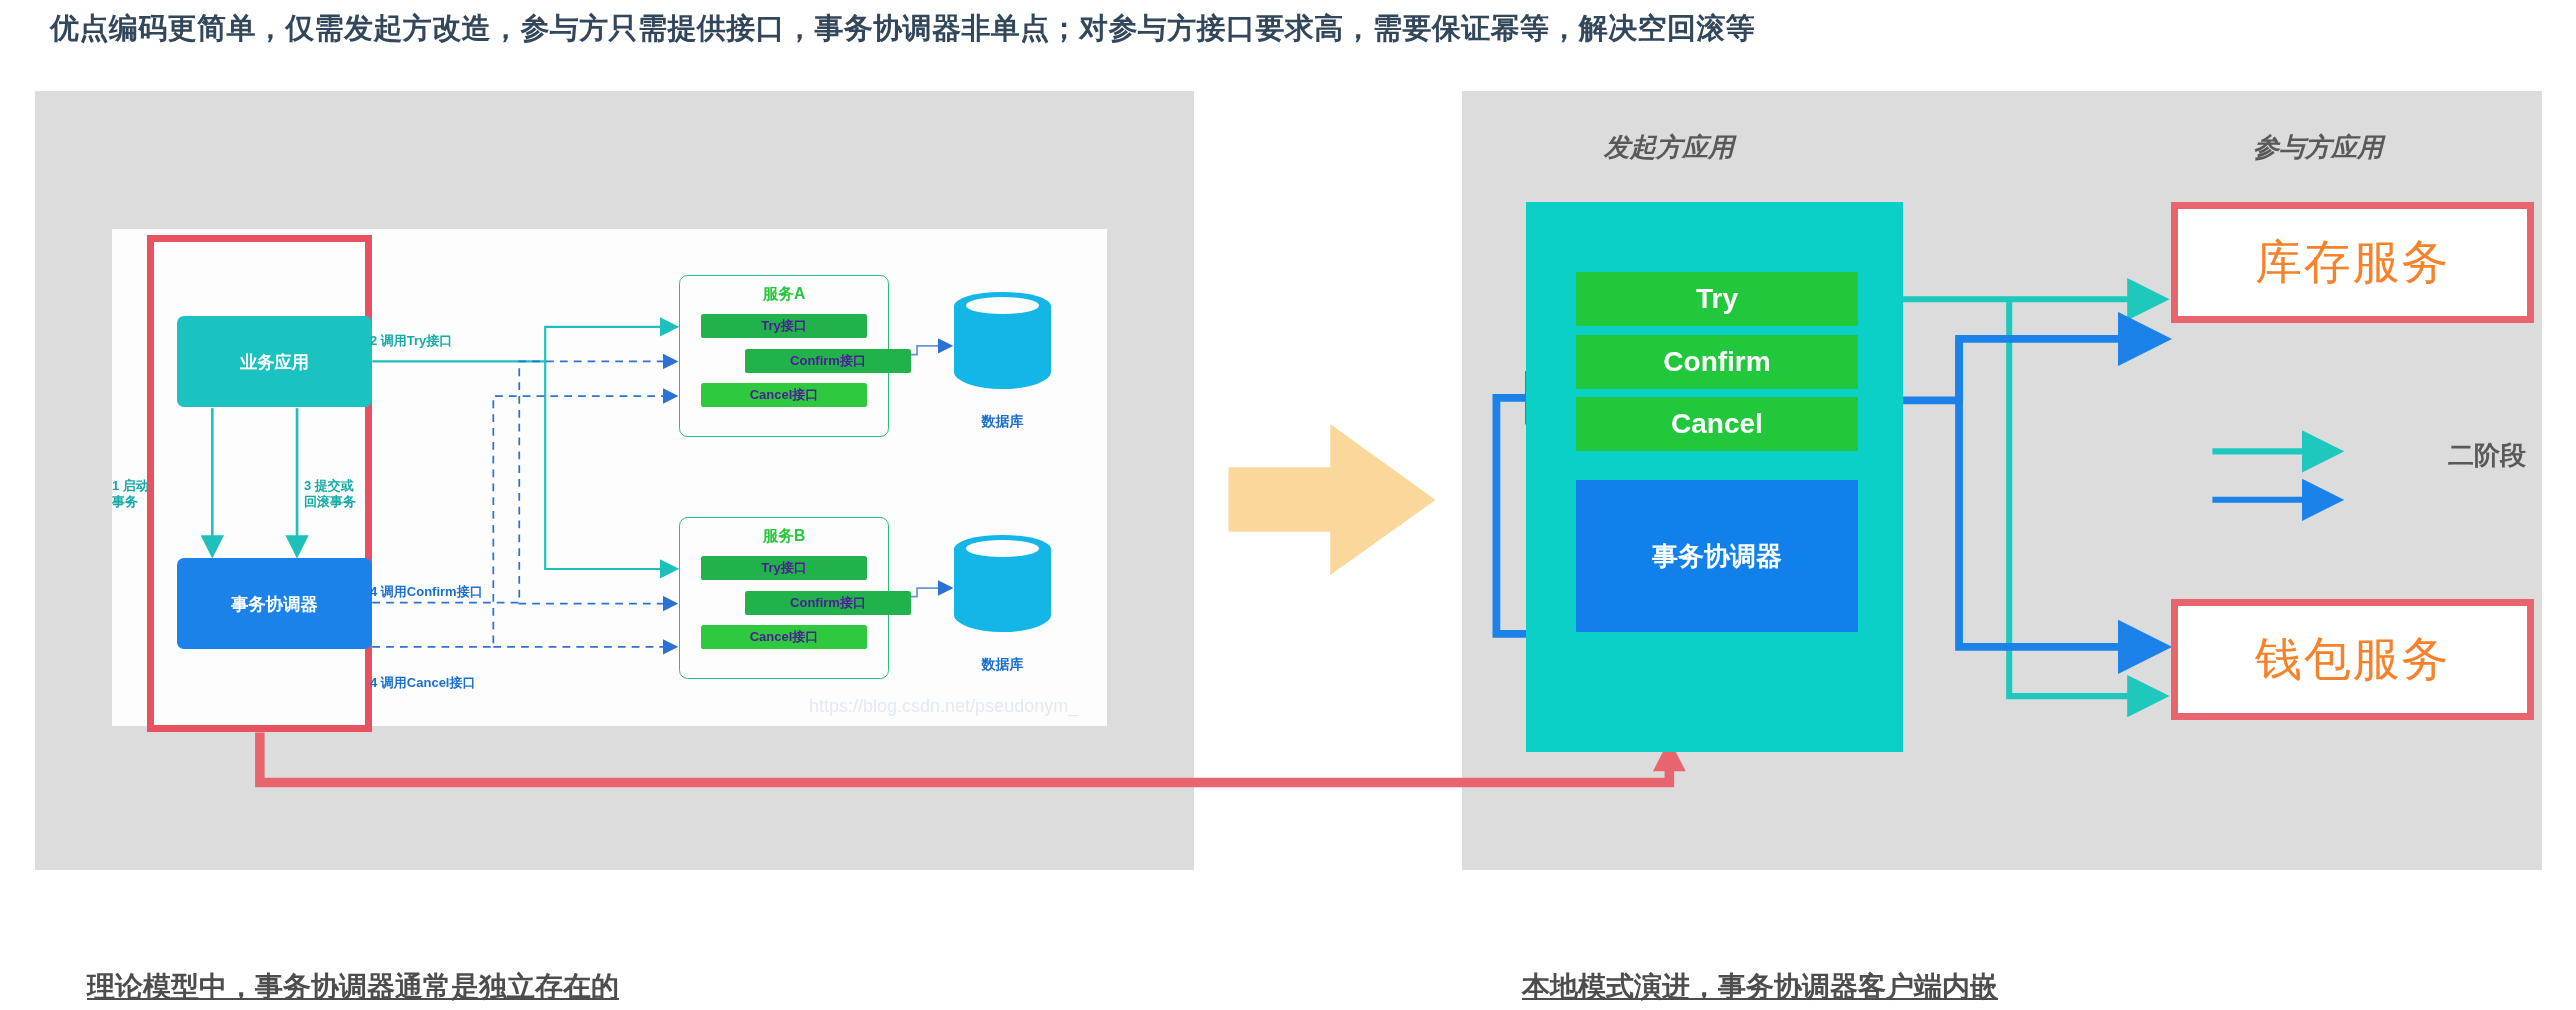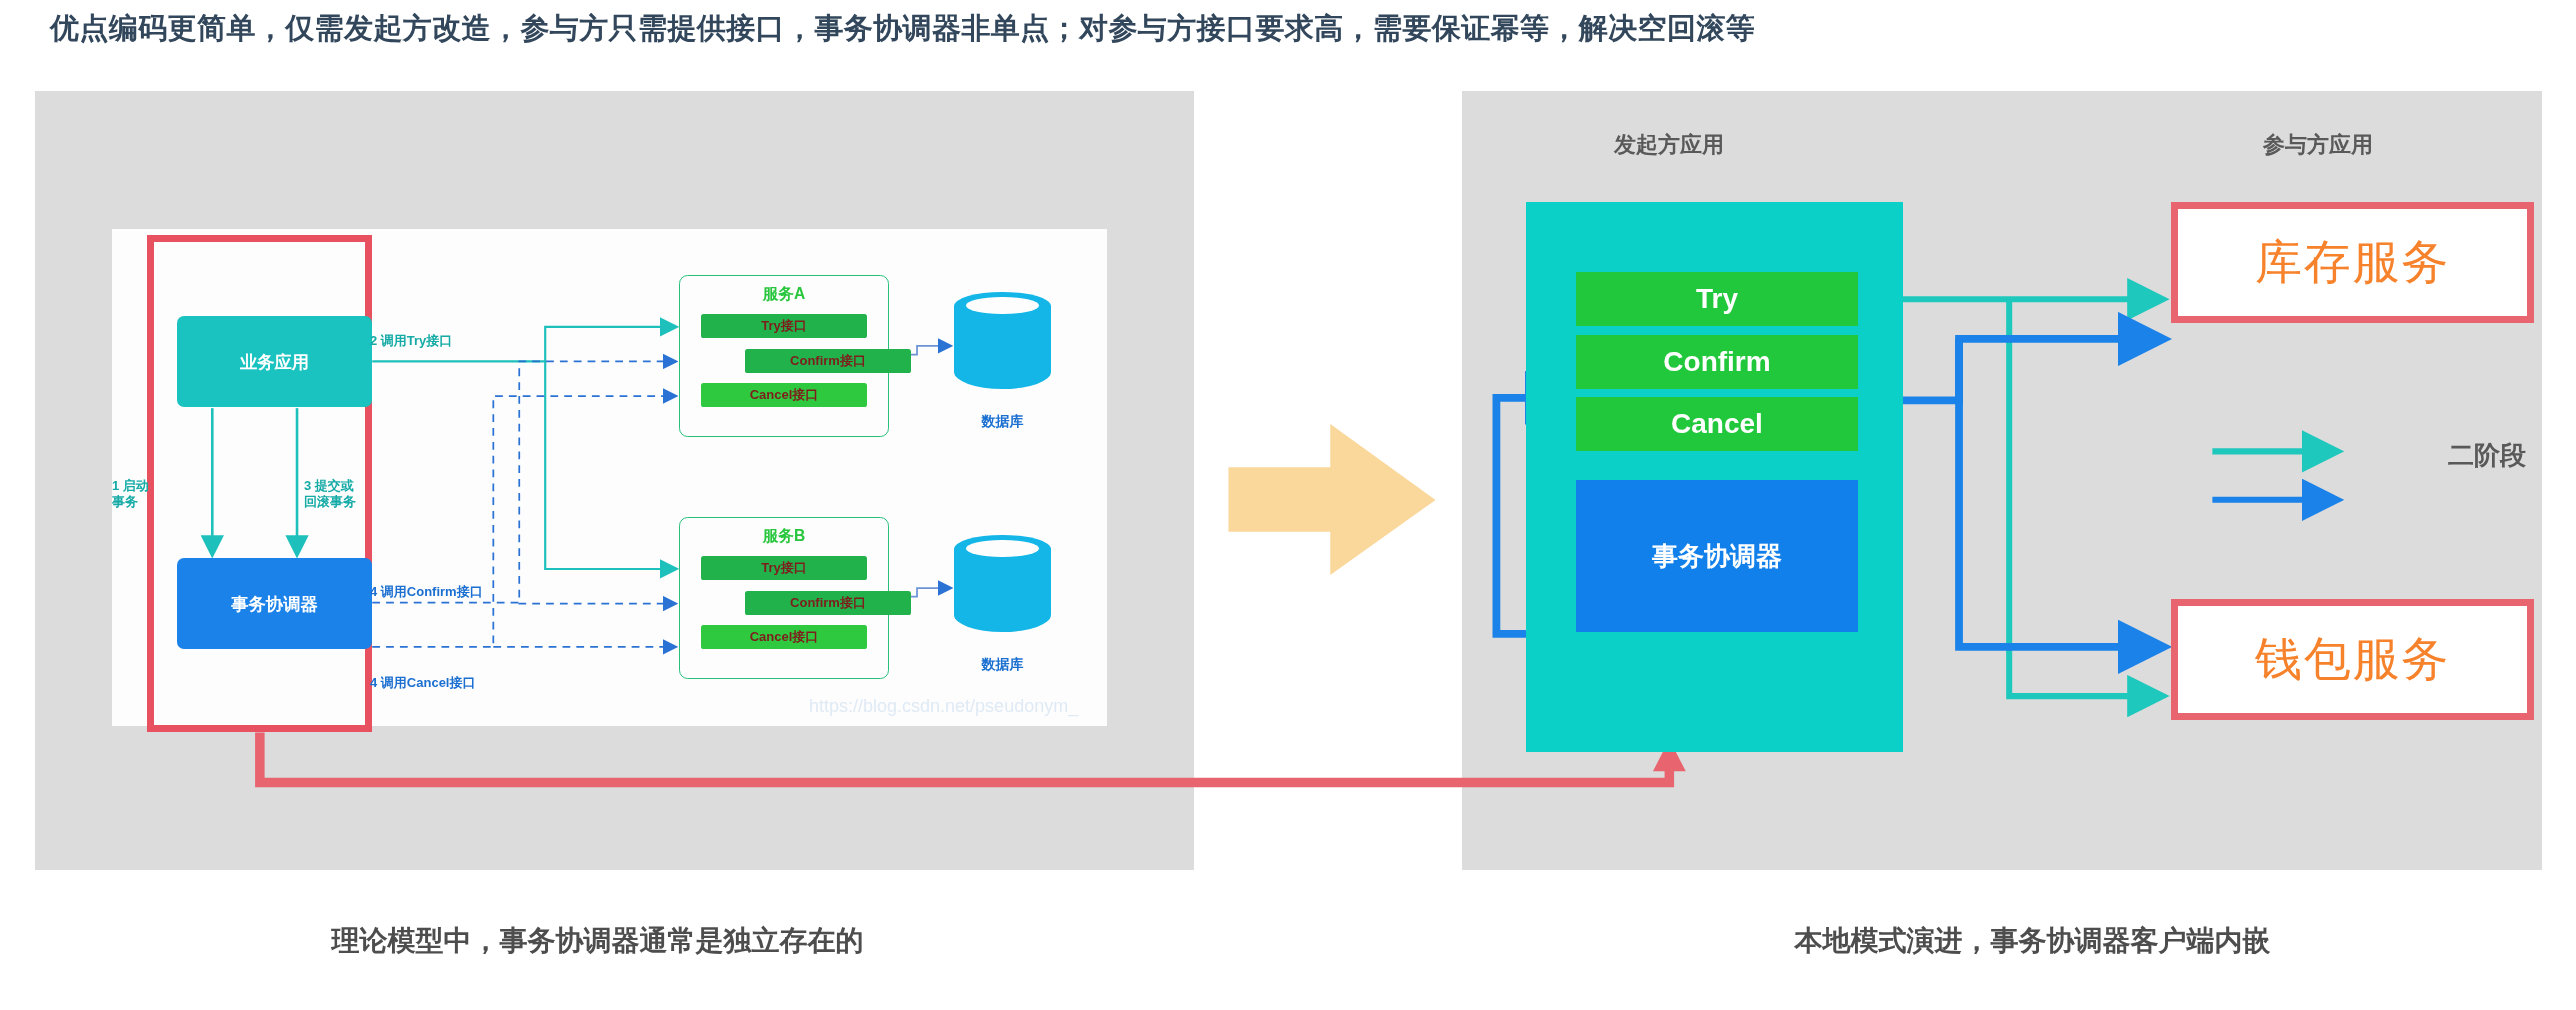--- a/index.html
+++ b/index.html
@@ -29,21 +29,21 @@
 
   #red-frame{position:absolute;left:147px;top:235px;width:225px;height:497px;
              border:7.8px solid #e8515f;box-sizing:border-box;}
 
   .svc-card{position:absolute;border:1.7px solid #27c07a;border-radius:8.7px;background:#fdfdfd;}
   #svc-a{left:679px;top:275px;width:208px;height:160px;}
   #svc-b{left:679px;top:517px;width:208px;height:160px;}
   .svc-title{position:absolute;left:0;right:0;top:7.8px;text-align:center;color:#27c63d;
              font-size:15.6px;font-weight:700;}
   .iface{position:absolute;left:21px;width:166px;height:24px;border-radius:2.6px;background:#22b24c;
-         color:#7f1d1d;font-size:13px;font-weight:700;display:flex;align-items:center;justify-content:center;}
+         color:#4c1d95;font-size:13px;font-weight:700;display:flex;align-items:center;justify-content:center;}
   .iface.i1{top:38px;}
   .iface.i2{top:73px;margin-left:44px;}
   .iface.i3{top:107px;background:#2ec93f;}
 
   .db{position:absolute;width:97px;height:111px;}
   .db .body{position:absolute;left:0;top:14px;width:97px;height:83px;background:#14b6e8;border-radius:0 0 48px 48px/0 0 17.3px 17.3px;}
   .db .top{position:absolute;left:0;top:0;width:97px;height:28px;background:#14b6e8;border-radius:48px/14px;}
   .db .hole{position:absolute;left:12px;top:5.2px;width:73px;height:17.3px;background:#fdfdfd;border-radius:36px/8.7px;}
   .db-label{position:absolute;width:121px;text-align:center;color:#1a6fd0;font-size:14px;font-weight:700;}
   #db-a{left:954px;top:292px;}
@@ -59,21 +59,21 @@
   #lbl-commit  {left:304px;top:478px;}
   #lbl-confirm {left:370px;top:584px;}
   #lbl-cancel  {left:370px;top:675px;}
 
   #watermark{position:absolute;left:809px;top:696px;font-size:18px;color:#dfeaf5;white-space:nowrap;}
 
   
   #mid-arrow{position:absolute;left:1228px;top:424px;width:208px;height:151px;}
 
   
-  .rtitle{position:absolute;font-size:22px;font-weight:700;color:#595959;text-align:center;}
+  .rtitle{position:absolute;font-size:26px;font-weight:700;color:#595959;text-align:center;font-style:italic;}
   #title-initiator{left:1522px;top:130px;width:294px;}
   #title-participant{left:2171px;top:130px;width:294px;}
 
   #app-container{position:absolute;left:1526px;top:202px;width:377px;height:550px;background:#0ad0c8;}
   .rbox{position:absolute;left:1576px;width:282px;height:54px;display:flex;align-items:center;
         justify-content:center;color:#ffffff;font-weight:700;font-size:28px;}
   #r-try     {top:272px;background:#22c83c;}
   #r-confirm {top:335px;background:#22c83c;}
   #r-cancel  {top:397px;background:#22c83c;text-align:center;}
   #r-coord   {top:480px;height:152px;background:#1280ea;font-size:26px;}
@@ -83,21 +83,21 @@
   .svc-red span{color:#f7822c;font-size:47px;font-weight:400;letter-spacing:1.7px;}
   #svc-inventory{top:202px;}
   #svc-wallet{top:599px;}
 
   
   #legend{position:absolute;left:2188px;top:433px;width:346px;}
   .leg-row{position:relative;height:48px;}
   .leg-text{position:absolute;left:260px;top:5.2px;font-size:26px;font-weight:700;color:#595959;white-space:nowrap;}
 
   
-  .caption{position:absolute;top:922px;font-size:28px;font-weight:700;color:#4d4d4d;text-align:center;}
+  .caption{position:absolute;top:968px;font-size:28px;font-weight:700;color:#4d4d4d;text-align:left;text-decoration:underline;}
   #caption-left{left:87px;width:1021px;}
   #caption-right{left:1522px;width:1021px;}
 
   svg.overlay{position:absolute;left:0;top:0;width:2576px;height:1010px;pointer-events:none;}
 </style>
 </head>
 <body>
 
 <div id="headline">优点编码更简单，仅需发起方改造，参与方只需提供接口，事务协调器非单点；对参与方接口要求高，需要保证幂等，解决空回滚等</div>
 

